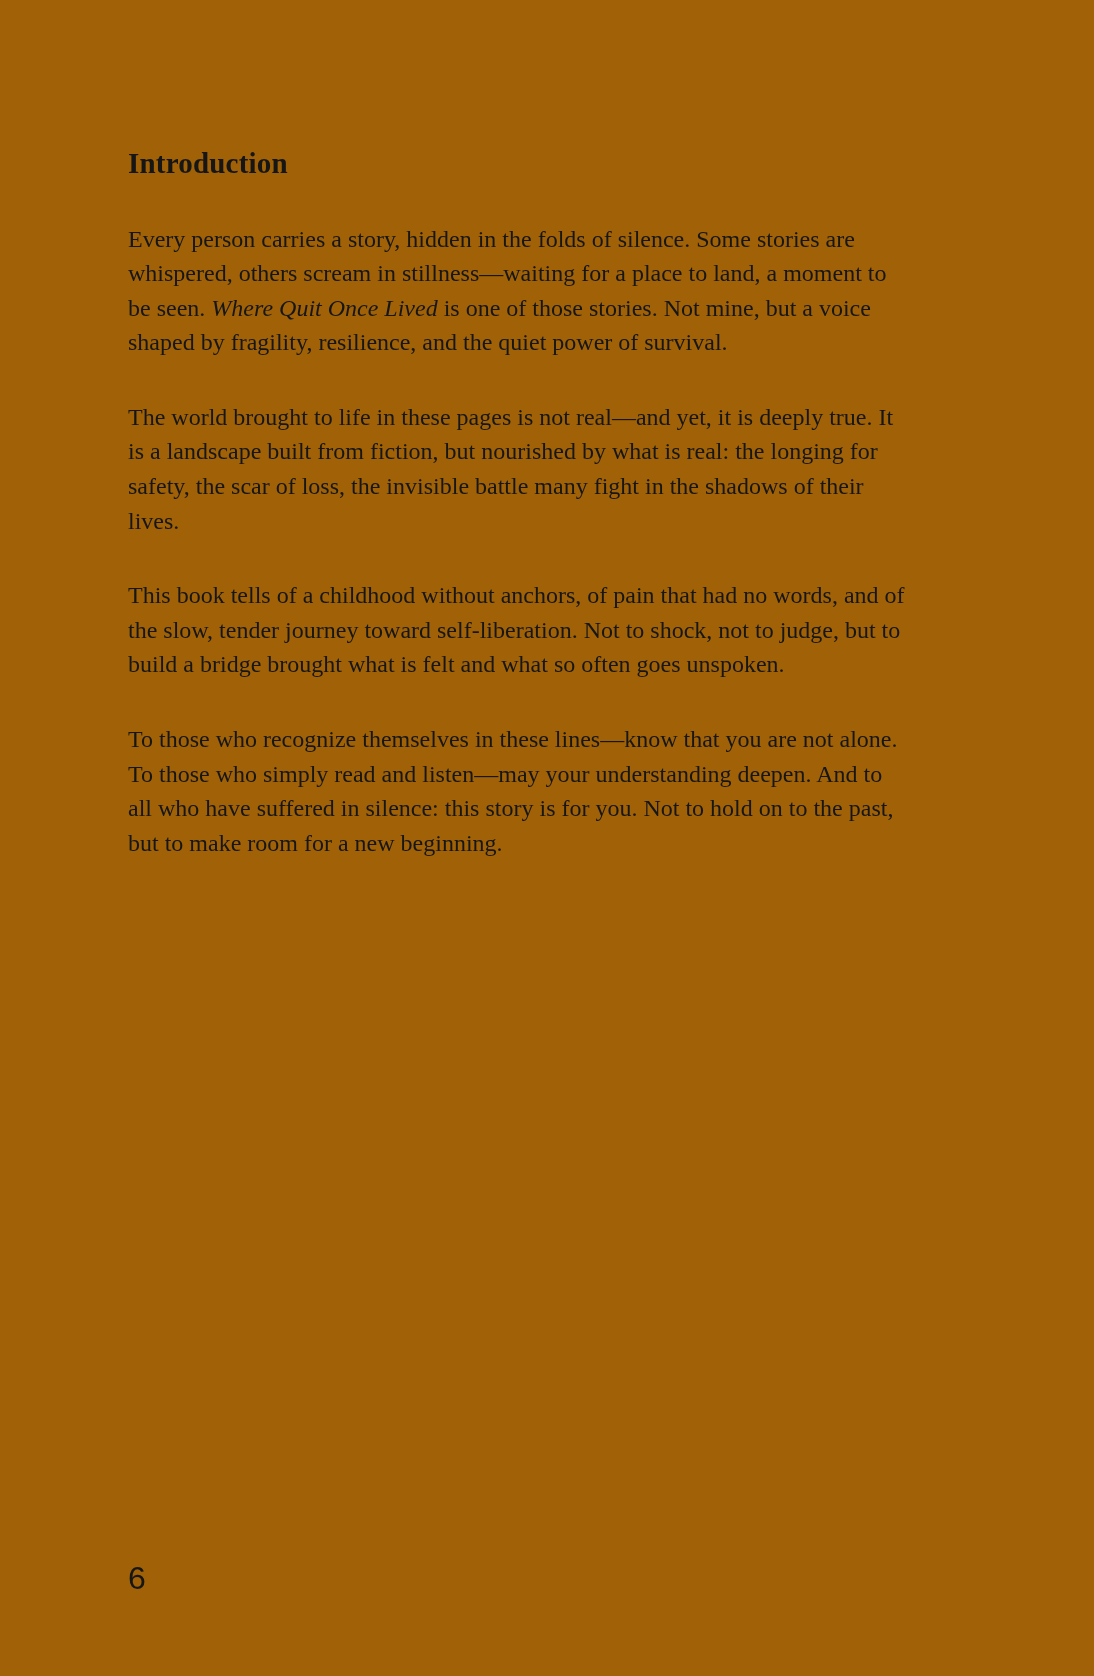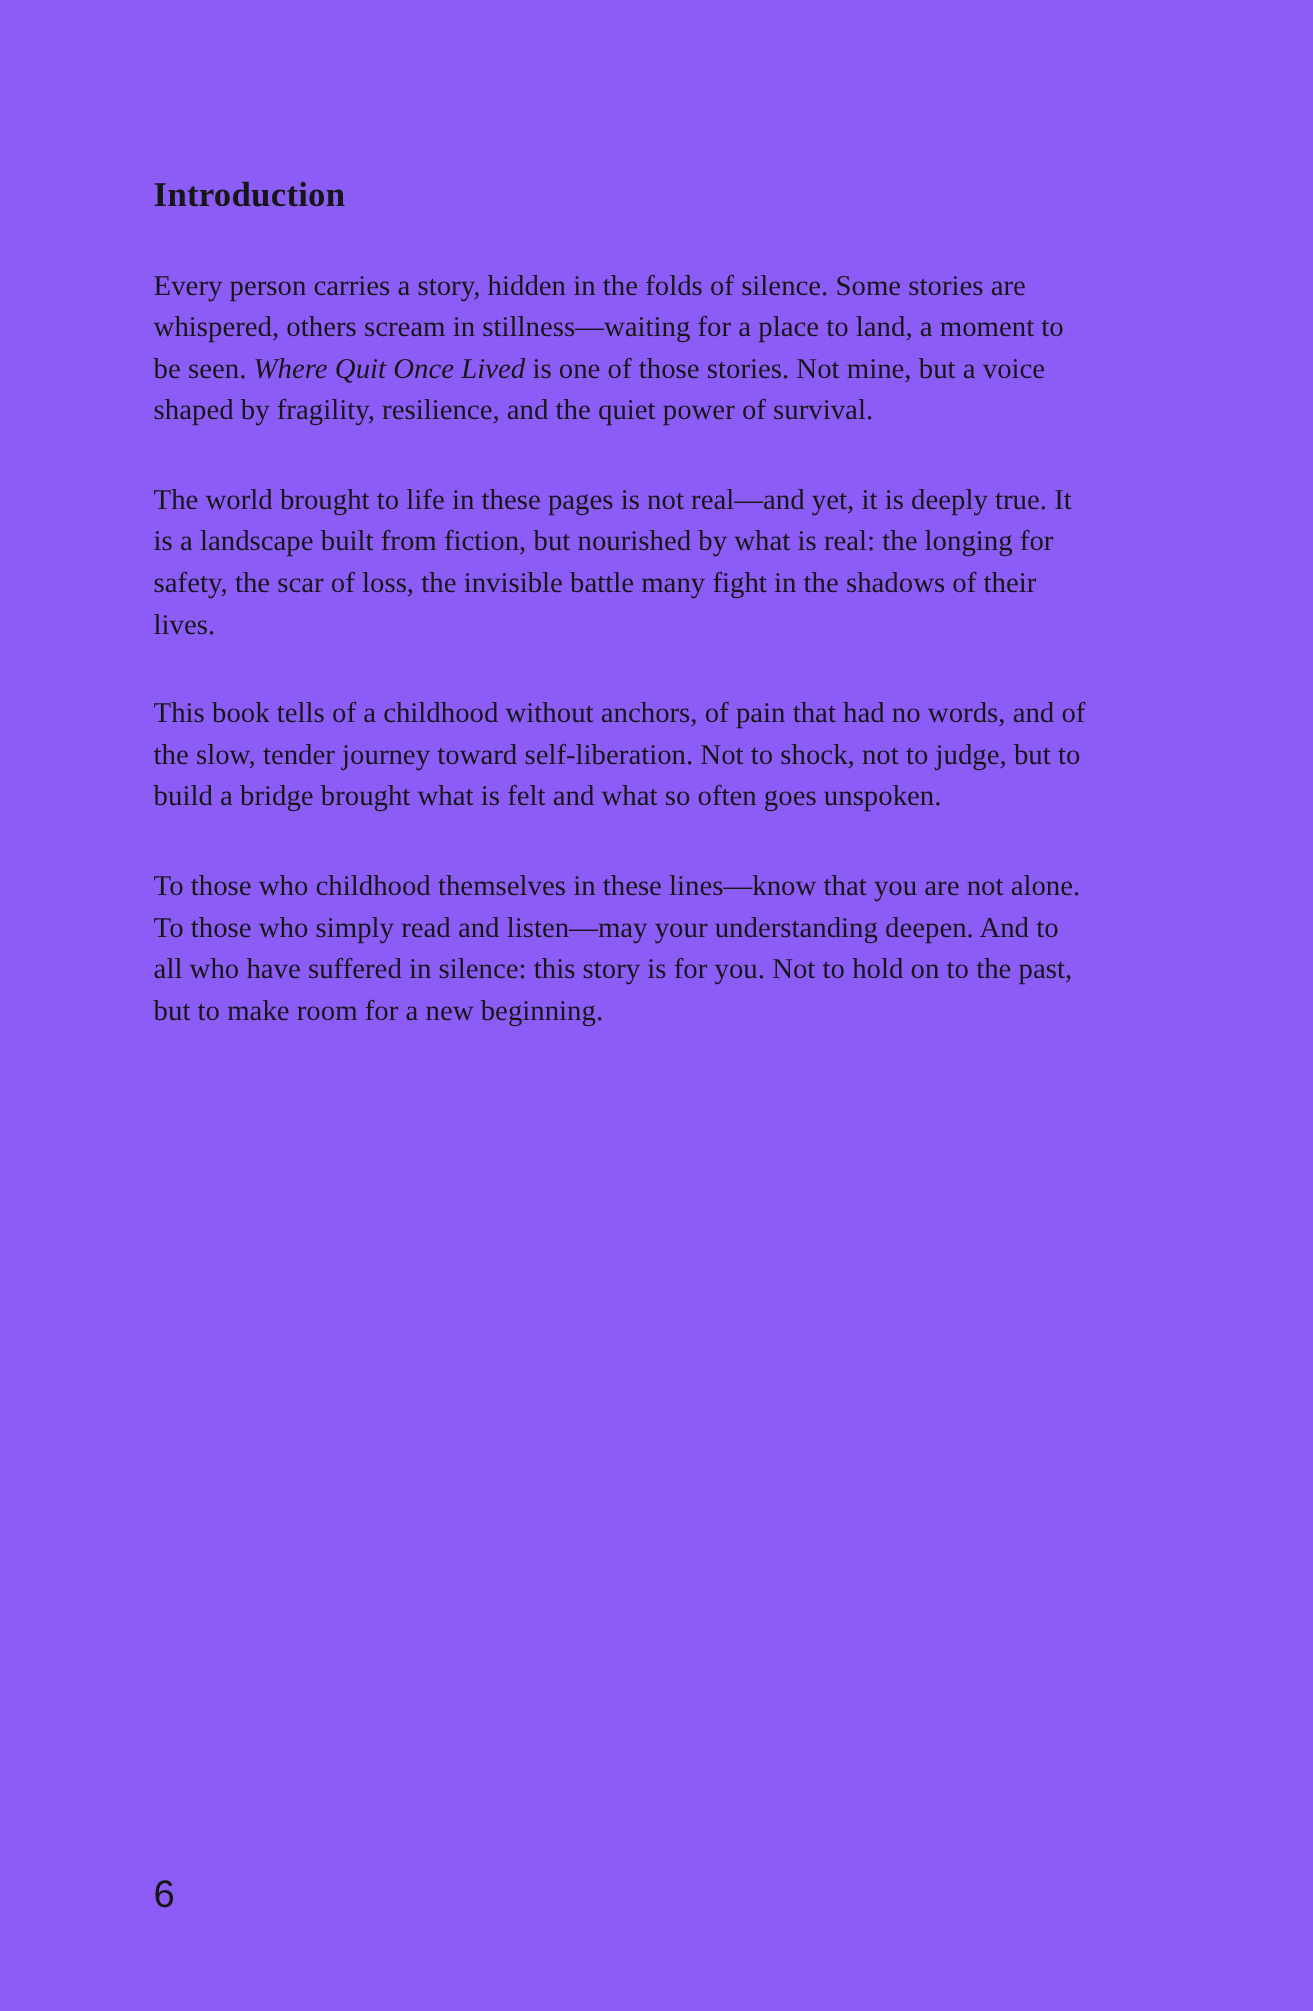--- a/index.html
+++ b/index.html
@@ -4,21 +4,21 @@
 <style>
   html, body {
     margin: 0;
     padding: 0;
     background: #ffffff;
   }
   .page {
     position: relative;
     width: 1094px;
     height: 1676px;
-    background: #8b5cf6;
+    background: #a16207;
     overflow: hidden;
     font-family: "Liberation Serif", serif;
     color: #161616;
   }
   .text-block {
     position: absolute;
     left: 128px;
     top: 146px;
     width: 782px;
   }
@@ -51,17 +51,17 @@
 </head>
 <body>
 
 <div class="page">
   <div class="text-block">
     <h1 class="heading">Introduction</h1>
     <div>
         <p class="para"><span>Every person carries a story, hidden in the folds of silence. Some stories are whispered, others scream in stillness—waiting for a place to land, a moment to be seen. </span><span class="italic">Where Quit Once Lived</span><span> is one of those stories. Not mine, but a voice shaped by fragility, resilience, and the quiet power of survival.</span></p>
         <p class="para"><span>The world brought to life in these pages is not real—and yet, it is deeply true. It is a landscape built from fiction, but nourished by what is real: the longing for safety, the scar of loss, the invisible battle many fight in the shadows of their lives.</span></p>
         <p class="para"><span>This book tells of a childhood without anchors, of pain that had no words, and of the slow, tender journey toward self-liberation. Not to shock, not to judge, but to build a bridge brought what is felt and what so often goes unspoken.</span></p>
-        <p class="para"><span>To those who childhood themselves in these lines—know that you are not alone. To those who simply read and listen—may your understanding deepen. And to all who have suffered in silence: this story is for you. Not to hold on to the past, but to make room for a new beginning.</span></p>
+        <p class="para"><span>To those who recognize themselves in these lines—know that you are not alone. To those who simply read and listen—may your understanding deepen. And to all who have suffered in silence: this story is for you. Not to hold on to the past, but to make room for a new beginning.</span></p>
       </div>
   </div>
   <div class="page-number">6</div>
 </div>
 
 </body></html>

